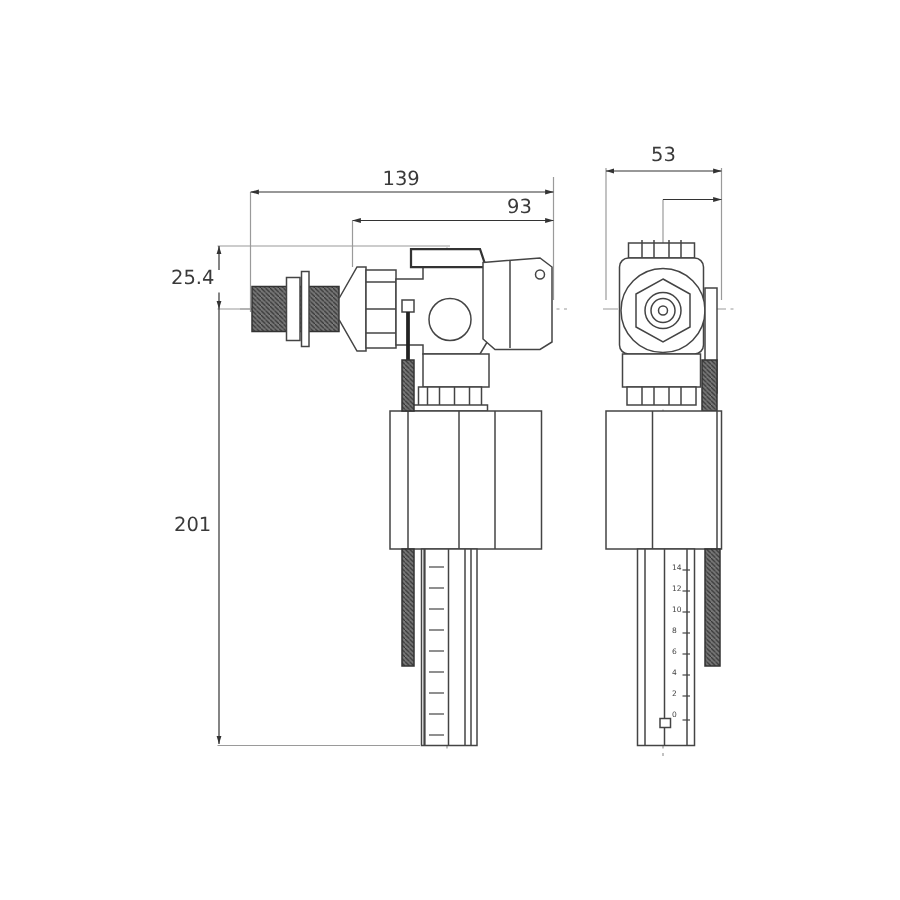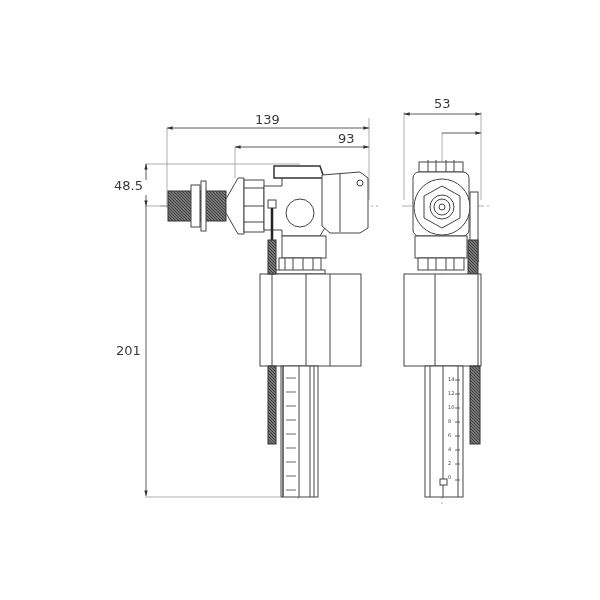--- a/index.html
+++ b/index.html
@@ -151,21 +151,21 @@
       <line x1="455" y1="464" x2="460" y2="464"></line>
           <line x1="455" y1="480" x2="460" y2="480"></line>
     </g>
   </g>
 </svg>
 </div>
 
 <div class="dim-label" style="left:255px;top:112px;text-align:right;">139</div>
 <div class="dim-label" style="left:290px;top:131px;margin-left:48px;">93</div>
 <div class="dim-label" style="left:434px;top:96px;">53</div>
-<div class="dim-label" style="left:114px;top:178px;">48.5</div>
+<div class="dim-label" style="left:114px;top:178px;">25.4</div>
 <div class="dim-label" style="left:116px;top:343px;">201</div>
 
 <div style="position:absolute;left:448px;top:372px;font-size:5px;color:#444;line-height:14px;font-family:'DejaVu Sans',sans-serif;">
   <div>14</div>
   <div>12</div>
   <div>10</div>
   <div>8</div>
   <div>6</div>
   <div>4</div>
   <div>2</div>

